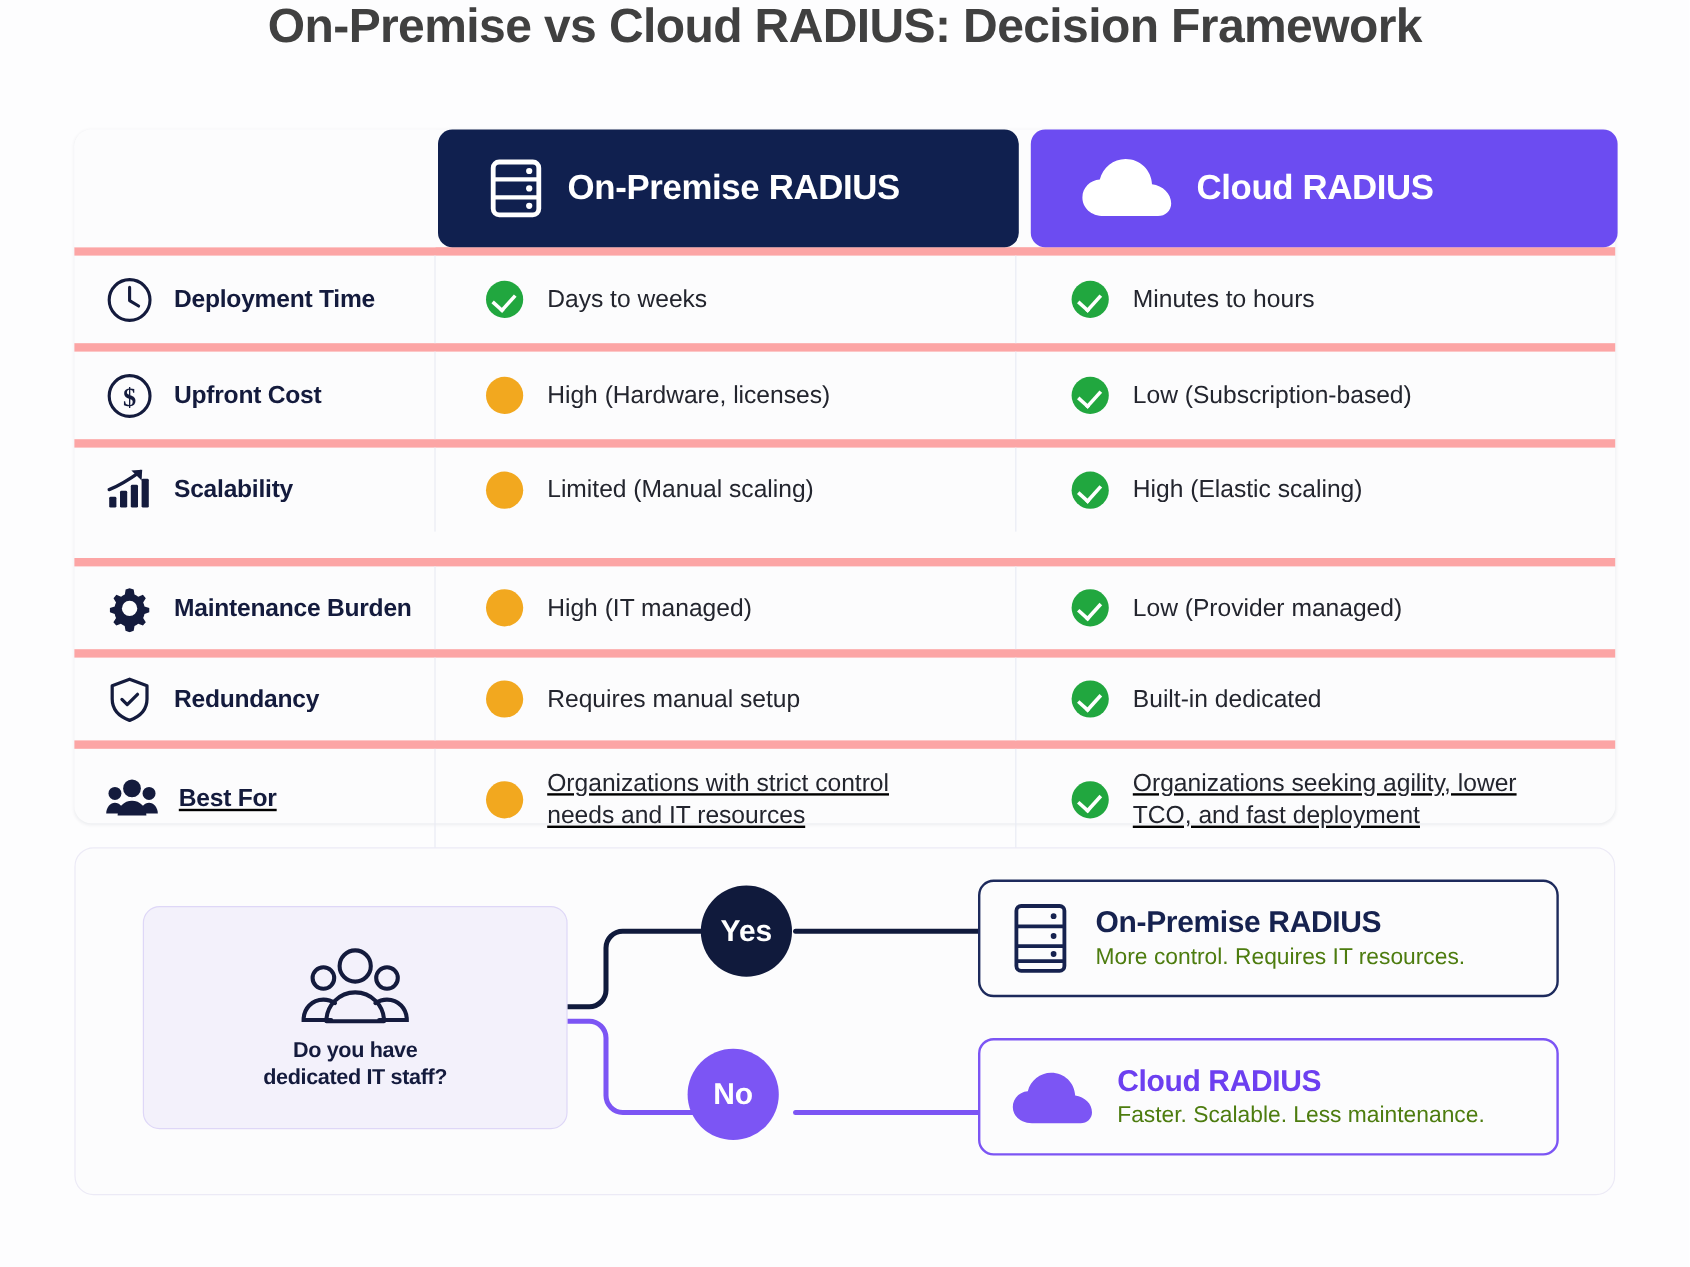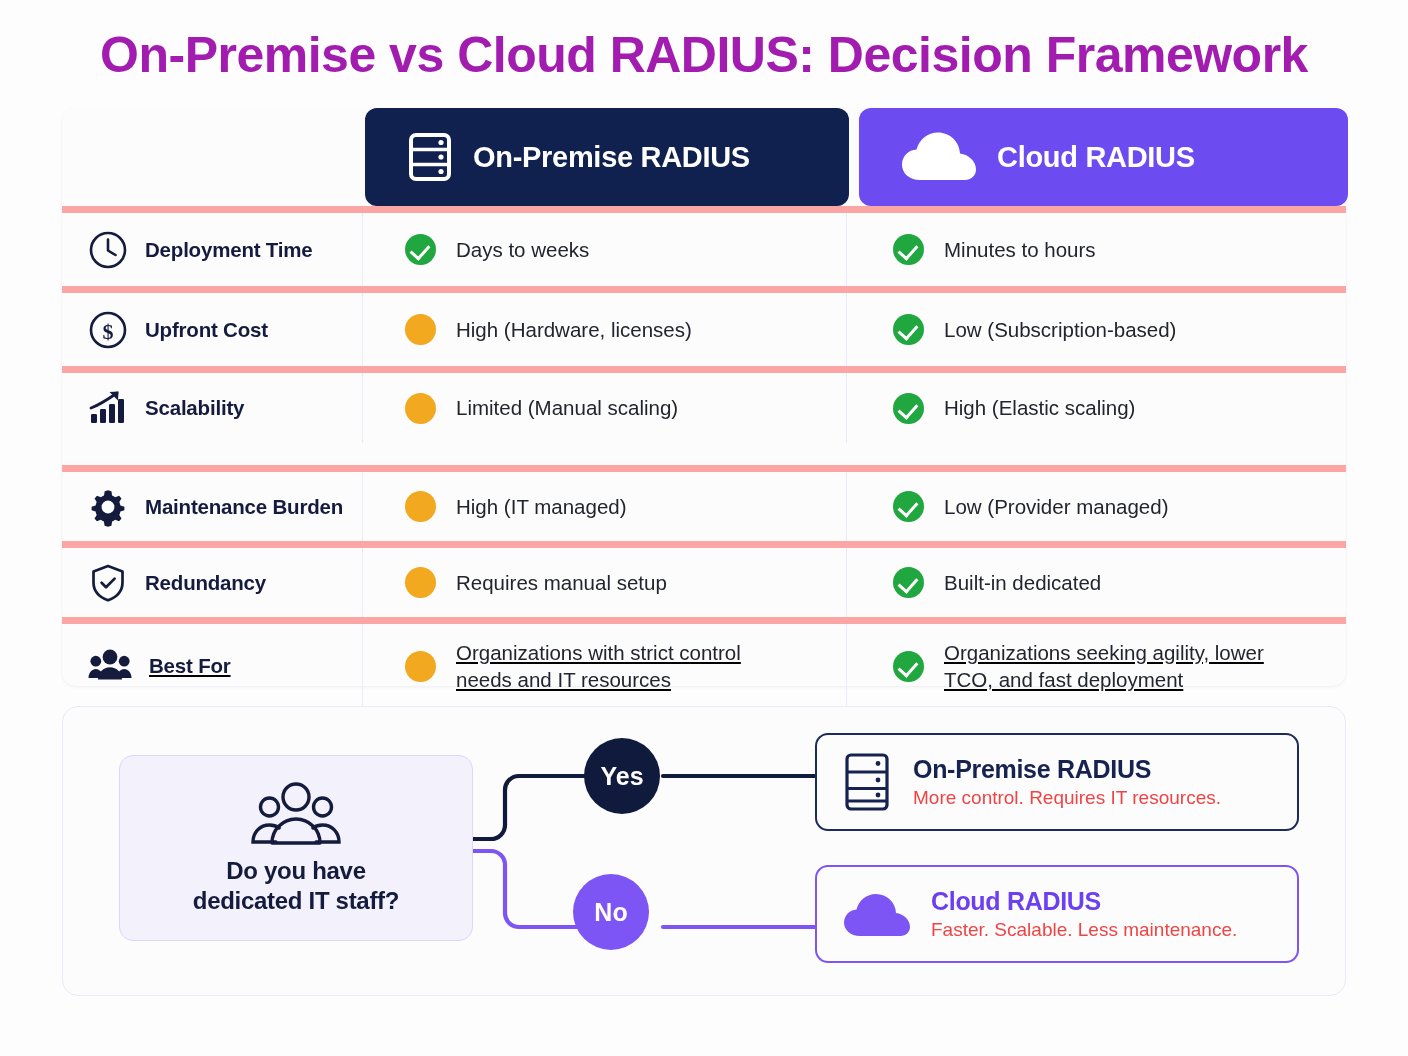--- a/index.html
+++ b/index.html
@@ -7,25 +7,24 @@
     width: 1408px; height: 1056px;
     background: #ffffff;
     font-family: "Liberation Sans", sans-serif;
     overflow: hidden;
   }
   .page { position: relative; width: 1408px; height: 1056px; background: #fdfdfe; }
 
   
   .title {
     text-align: center;
-    font-size: 50px;
+    font-size: 40px;
     font-weight: bold;
-    color: #a21caf;
+    color: #404040;
     letter-spacing: -0.5px;
-    padding-top: 28px;
     line-height: 1.1;
   }
 
   
   .table-wrap {
     position: absolute;
     left: 62px; top: 108px;
     width: 1284px;
     height: 578px;
   }
@@ -106,21 +105,21 @@
     width: 354px; height: 186px;
     background: #f3f1fb;
     border: 1.5px solid #ded7f7;
     border-radius: 14px;
     display: flex; flex-direction: column;
     align-items: center; justify-content: center;
     gap: 8px;
   }
   .q-text {
     text-align: center;
-    font-size: 24px; font-weight: bold;
+    font-size: 18px; font-weight: bold;
     color: #141b3d; line-height: 1.24;
     letter-spacing: -0.3px;
   }
 
   .connector { position: absolute; left: 410px; top: 20px; width: 400px; height: 250px; }
 
   .pill {
     position: absolute;
     width: 76px; height: 76px; border-radius: 50%;
     display: flex; align-items: center; justify-content: center;
@@ -135,21 +134,21 @@
     border-radius: 13px;
     background: #fcfcfd;
     display: flex; align-items: center; gap: 20px;
     padding-left: 26px;
   }
   .result-onprem { top: 26px; border: 2px solid #1d2a5c; }
   .result-cloud  { top: 158px; border: 2px solid #7c55f4; }
   .result-title { font-size: 25px; font-weight: bold; letter-spacing: -0.3px; }
   .result-onprem .result-title { color: #16224f; }
   .result-cloud  .result-title { color: #6c3ff0; }
-  .result-sub { font-size: 19px; color: #ef4444; margin-top: 3px; }
+  .result-sub { font-size: 19px; color: #4d7c0f; margin-top: 3px; }
 
   .icon { display: block; }
 </style>
 </head>
 <body>
 
 <div class="page">
 
   <h1 class="title">On-Premise vs Cloud RADIUS: Decision Framework</h1>
 

